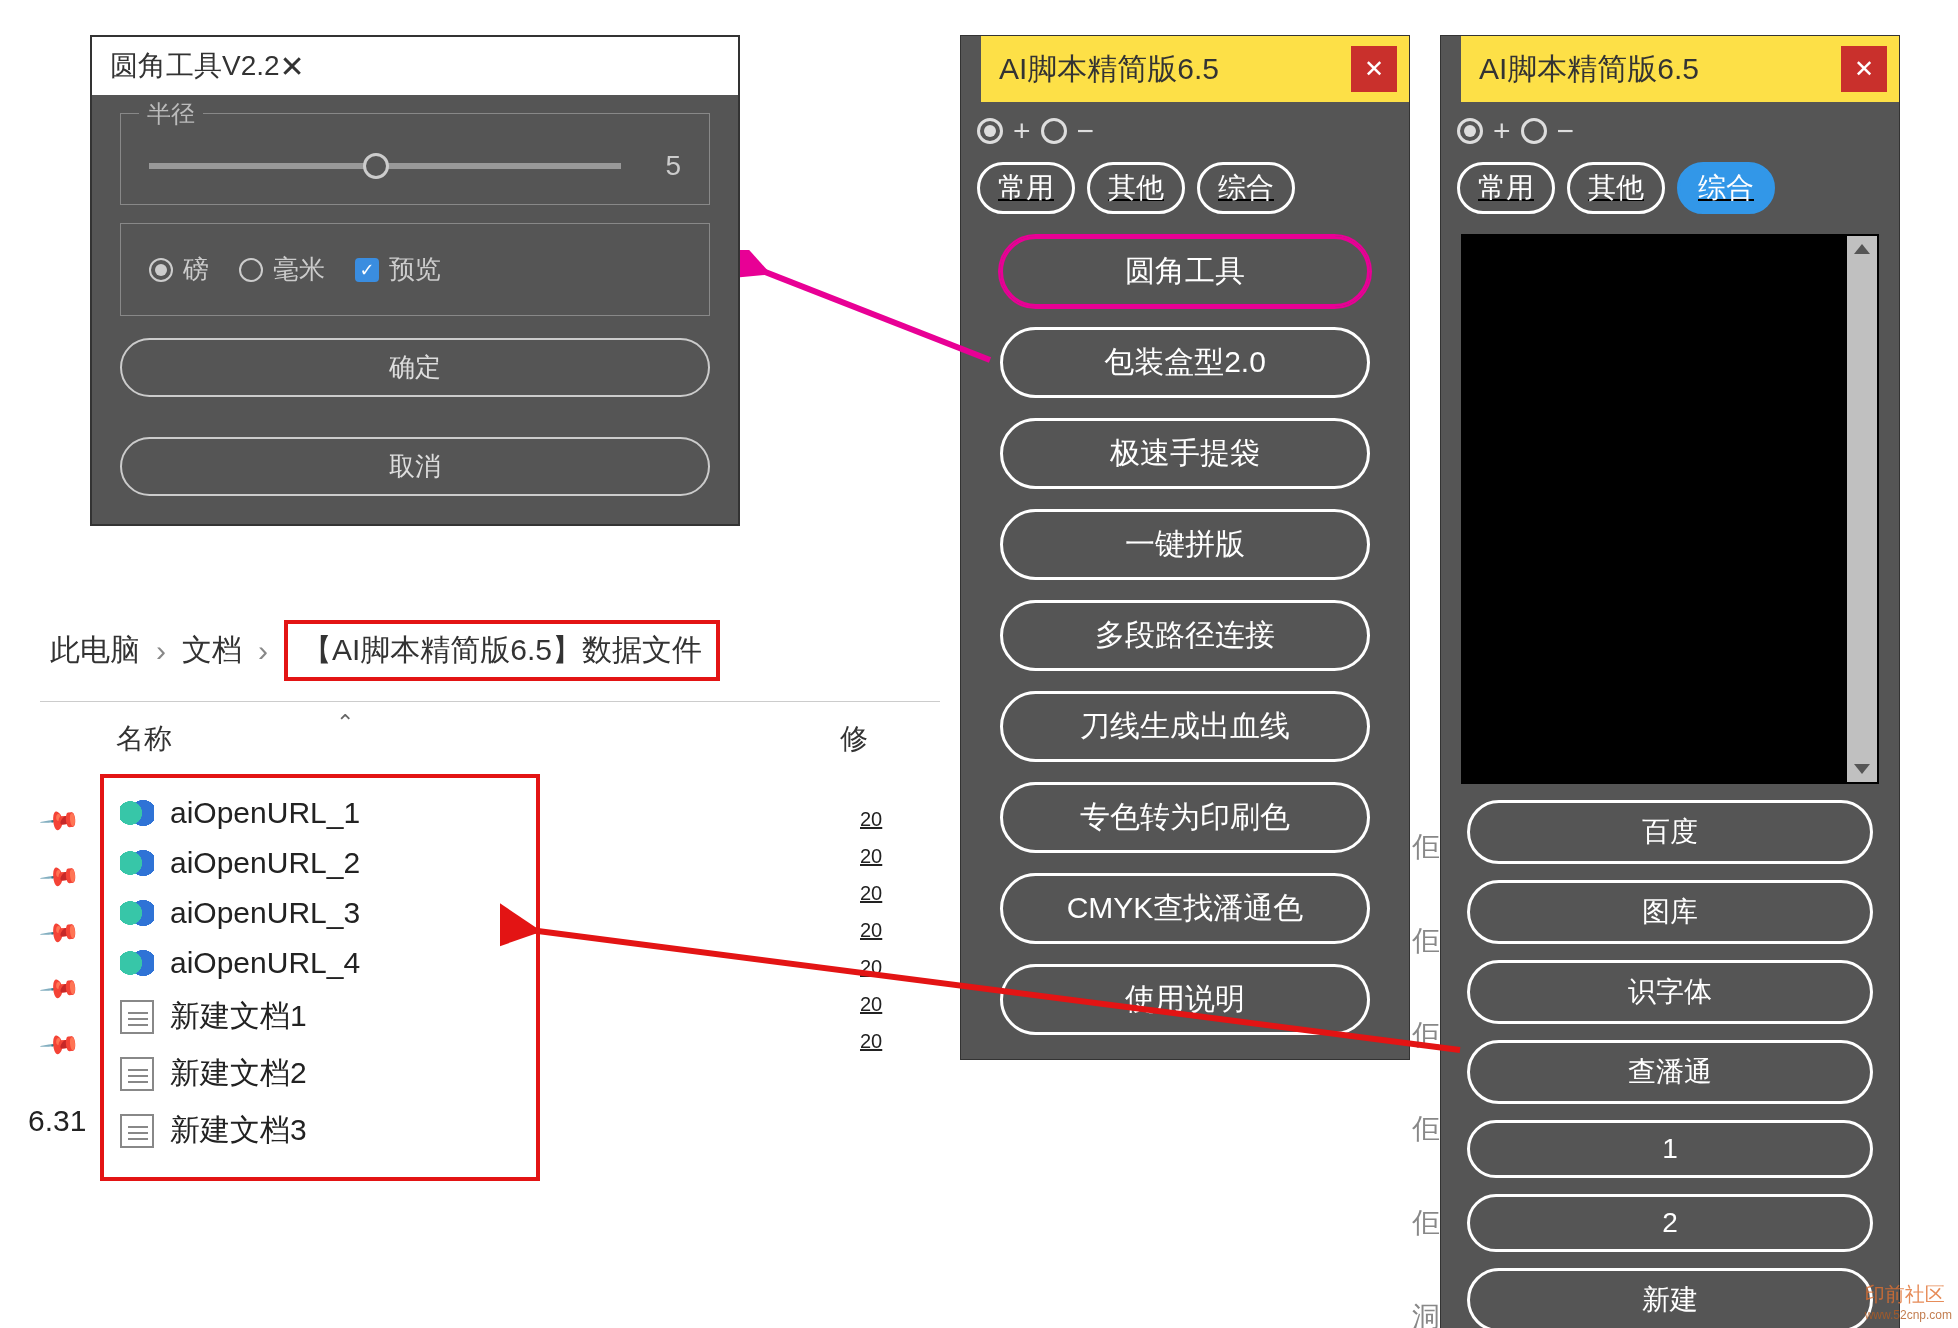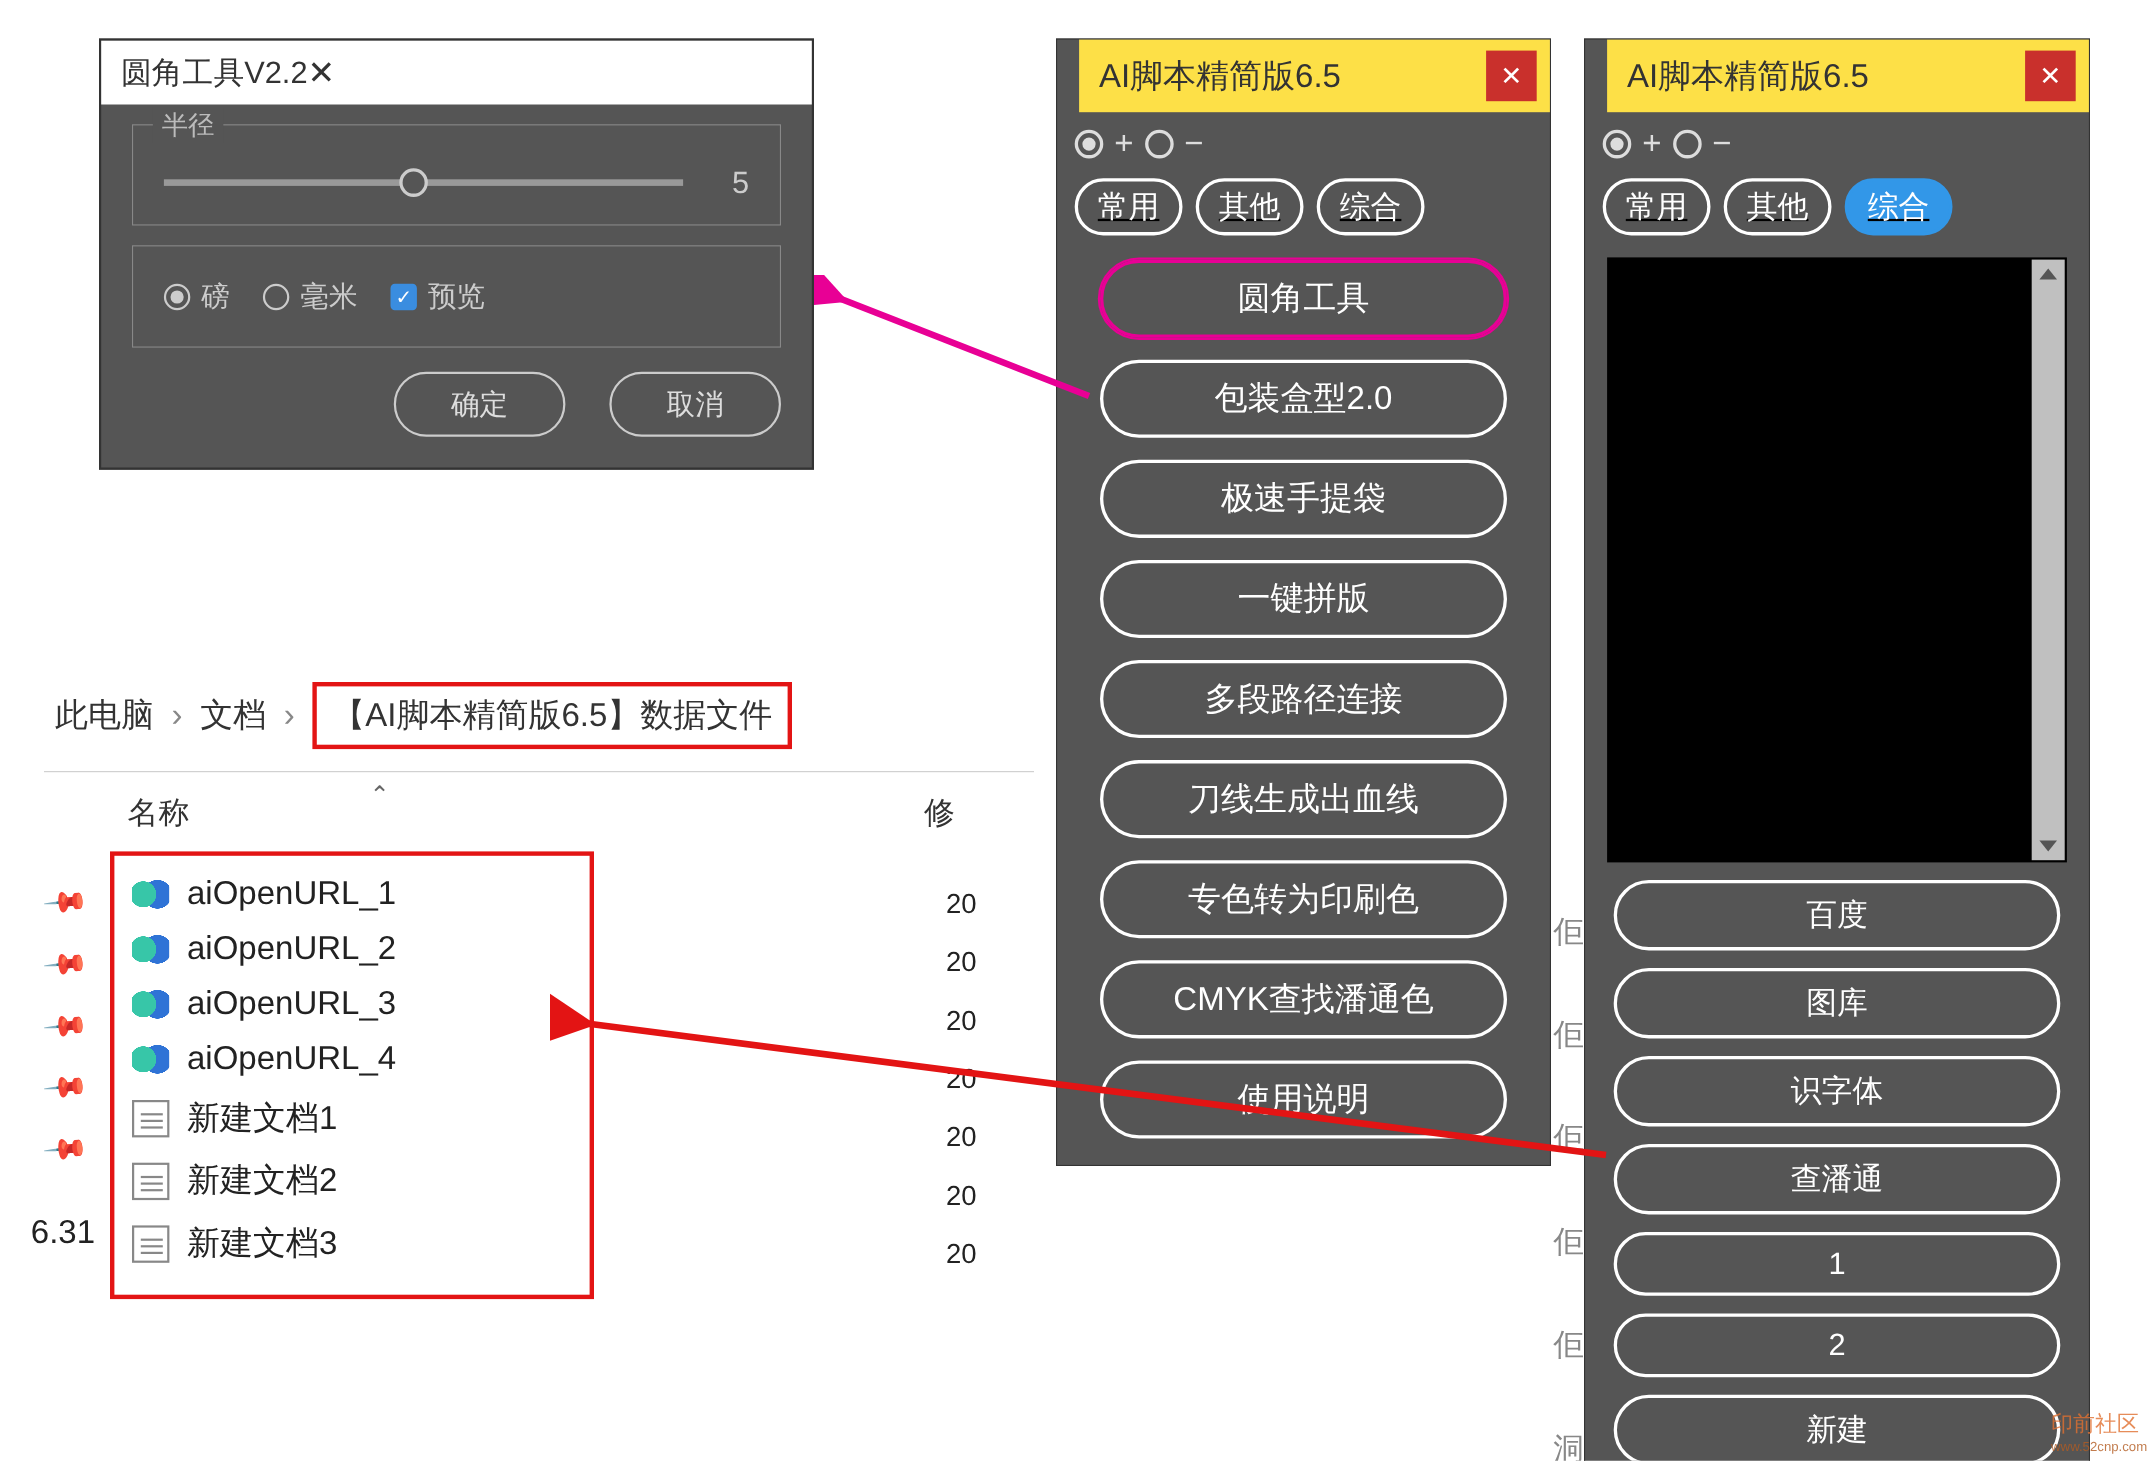--- a/index.html
+++ b/index.html
@@ -35,21 +35,21 @@
   }
   .slider-value { font-size: 28px; color: #ccc; width: 40px; text-align: right; }
   .options-row { display: flex; align-items: center; gap: 30px; font-size: 26px; color: #ccc; padding: 6px 0; }
   .radio, .check {
     width: 24px; height: 24px; border-radius: 50%; border: 2px solid #ccc;
     display: inline-flex; align-items: center; justify-content: center;
   }
   .radio.sel::after { content:""; width: 12px; height: 12px; background:#ccc; border-radius:50%; }
   .check { border-radius: 4px; background:#3a8de0; border-color:#3a8de0; color:#fff; font-size:18px; line-height:1; }
   .opt { display:flex; align-items:center; gap:10px; }
-  .dialog-buttons { display:flex; justify-content:flex-end; gap:40px; margin-top: 22px; }
+  .dialog-buttons { display:flex; justify-content:space-between; gap:40px; margin-top: 22px; flex-direction: column; }
   .pill-btn {
     border: 2px solid #ccc; background: transparent; color: #ddd;
     font-size: 26px; padding: 10px 50px; border-radius: 999px; cursor:pointer;
   }
 
   
   .panel {
     position: absolute; background:#555; border:1px solid #333;
     width: 450px; padding-bottom: 18px;
   }
@@ -136,21 +136,21 @@
       linear-gradient(#888,#888) 6px 16px/20px 2px no-repeat,
       linear-gradient(#888,#888) 6px 22px/20px 2px no-repeat,
       #fff;
   }
   .pin-col { position:absolute; left:46px; top:804px; display:flex; flex-direction:column; gap:30px; }
   .pin {
     width:26px;height:26px;color:#999;font-size:26px;transform:rotate(40deg);
   }
   .ver-label { position:absolute; left:28px; top:1104px; font-size:30px; color:#222; }
 
-  .mod-col { position:absolute; left:860px; top:808px; display:flex; flex-direction:column; gap:24px; font-size:25px; color:#222; }
+  .mod-col { position:absolute; left:860px; top:808px; display:flex; flex-direction:column; gap:14px; font-size:20px; color:#222;text-decoration:underline; }
 
   .hint-col { position:absolute; left:1412px; top:828px; display:flex; flex-direction:column; gap:56px; font-size:28px; color:#888; }
 
   
   .arrow-svg { position:absolute; pointer-events:none; }
 
   
   .wm { position:absolute; right:6px; bottom:6px; font-size:20px; color:#e07030; opacity:.8; }
   .wm small { display:block; font-size:12px; color:#b35c22; }
 </style>

